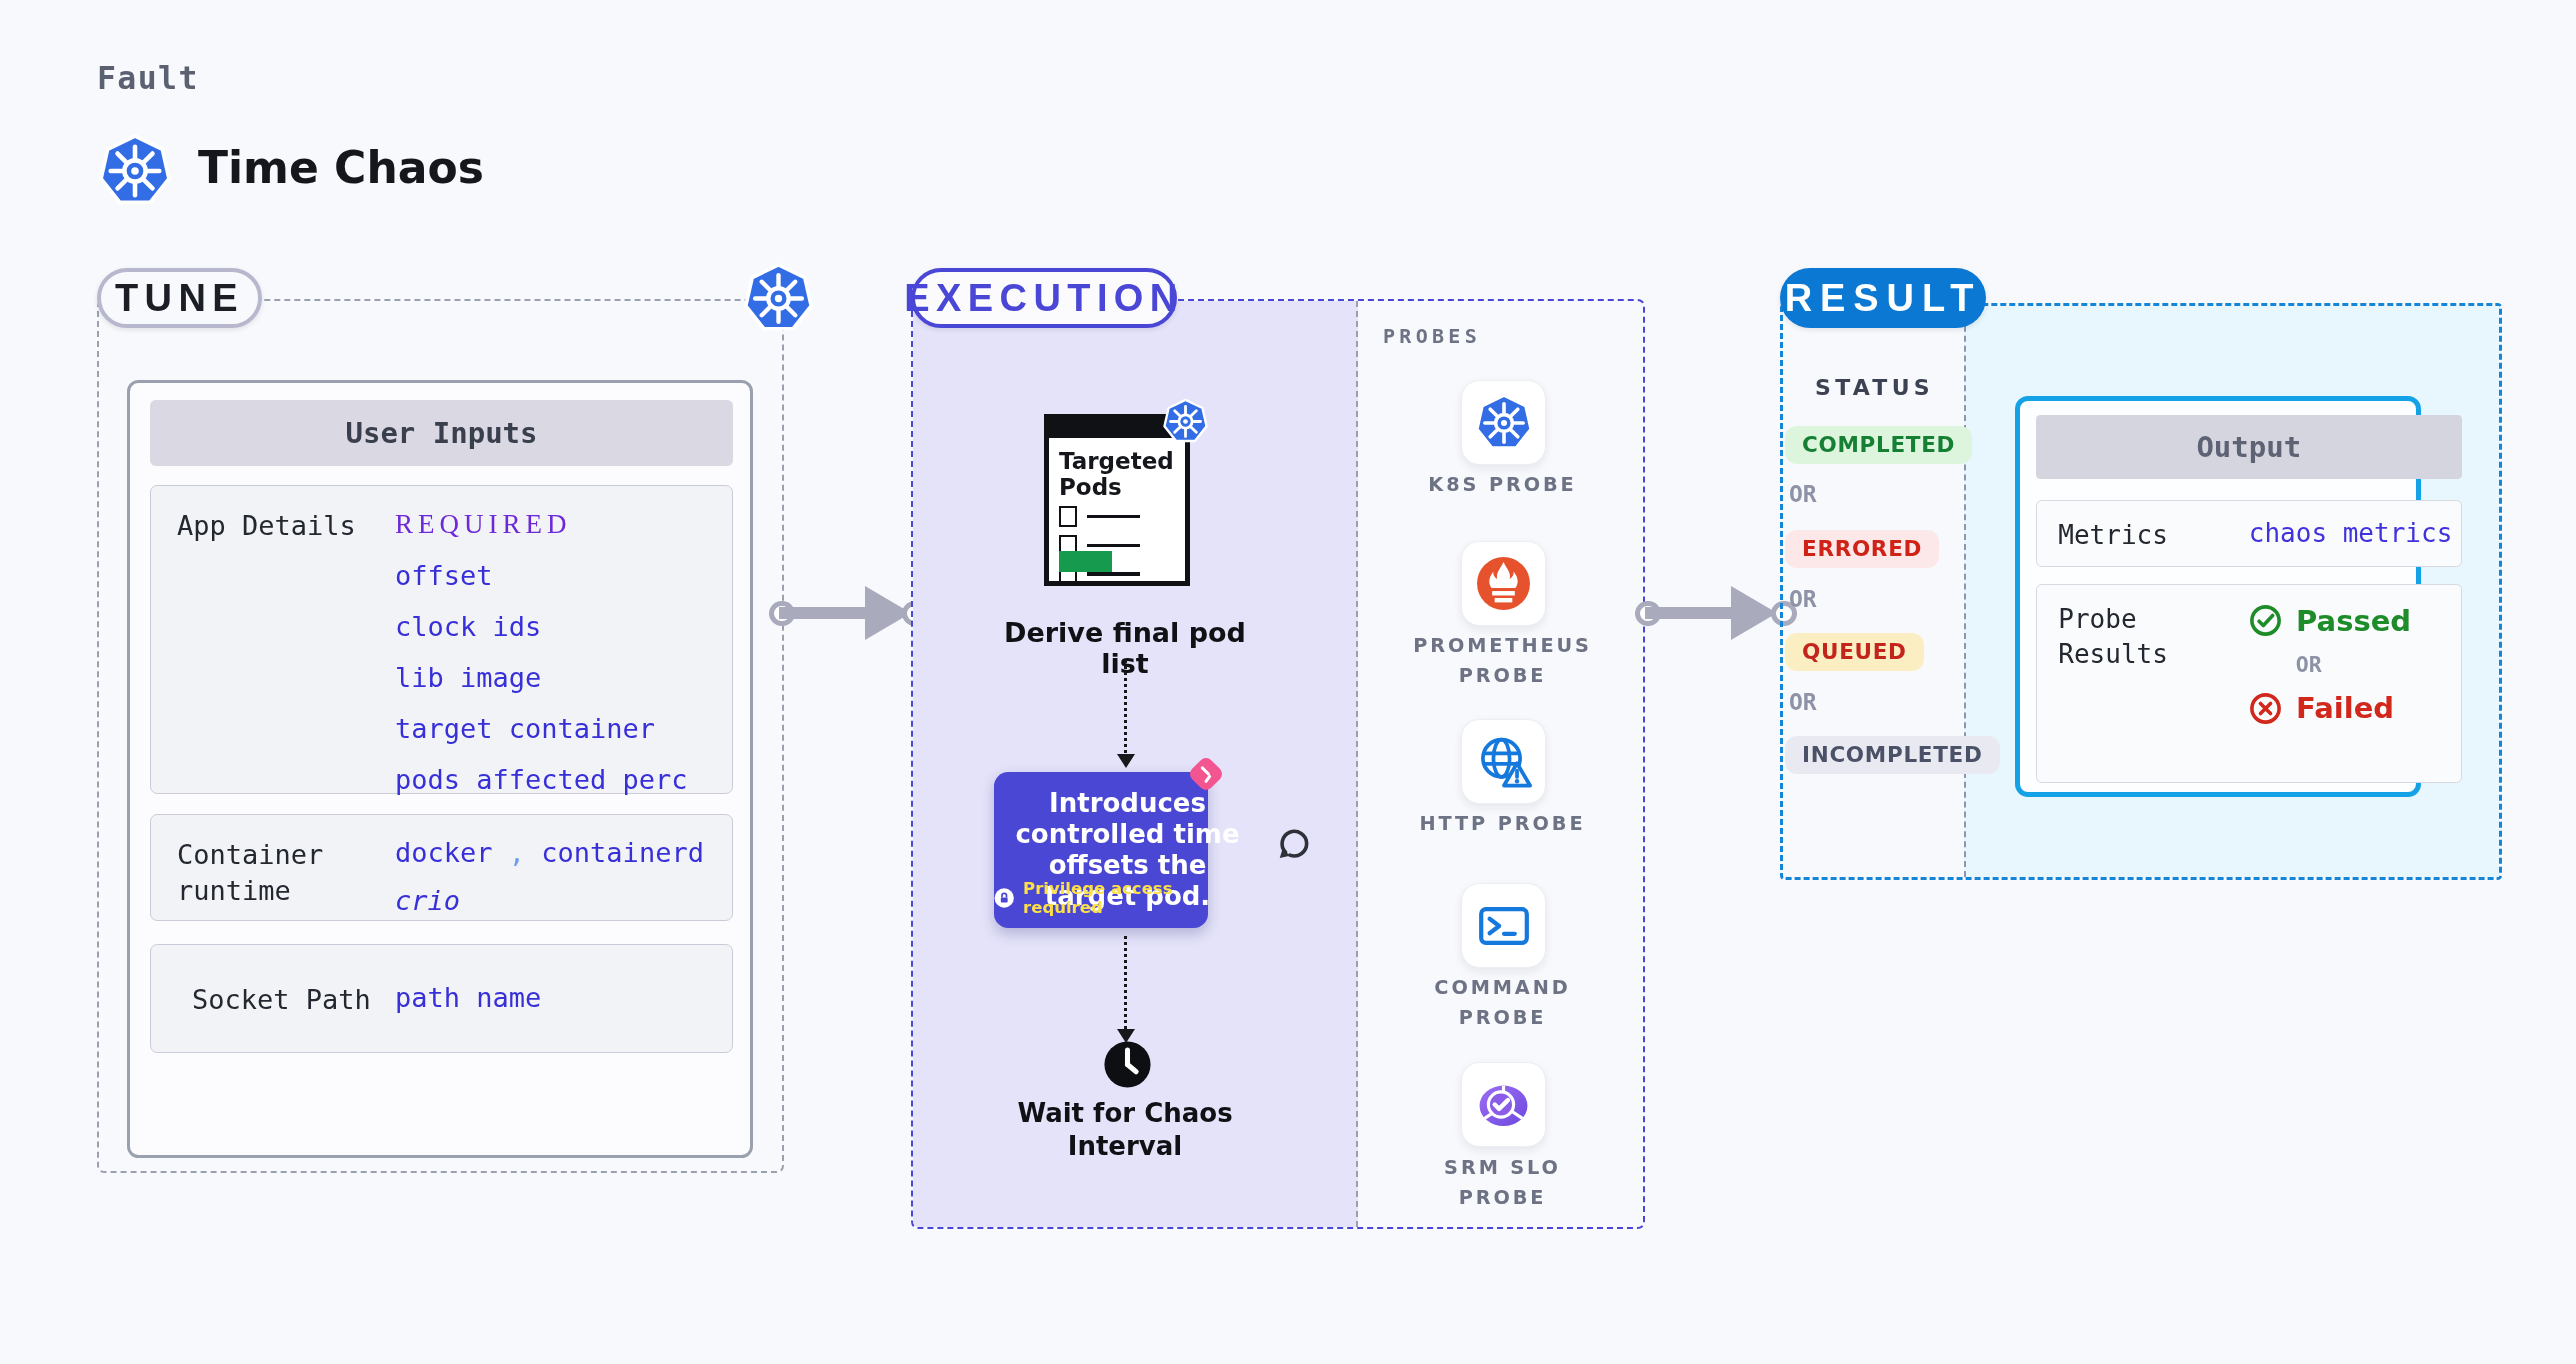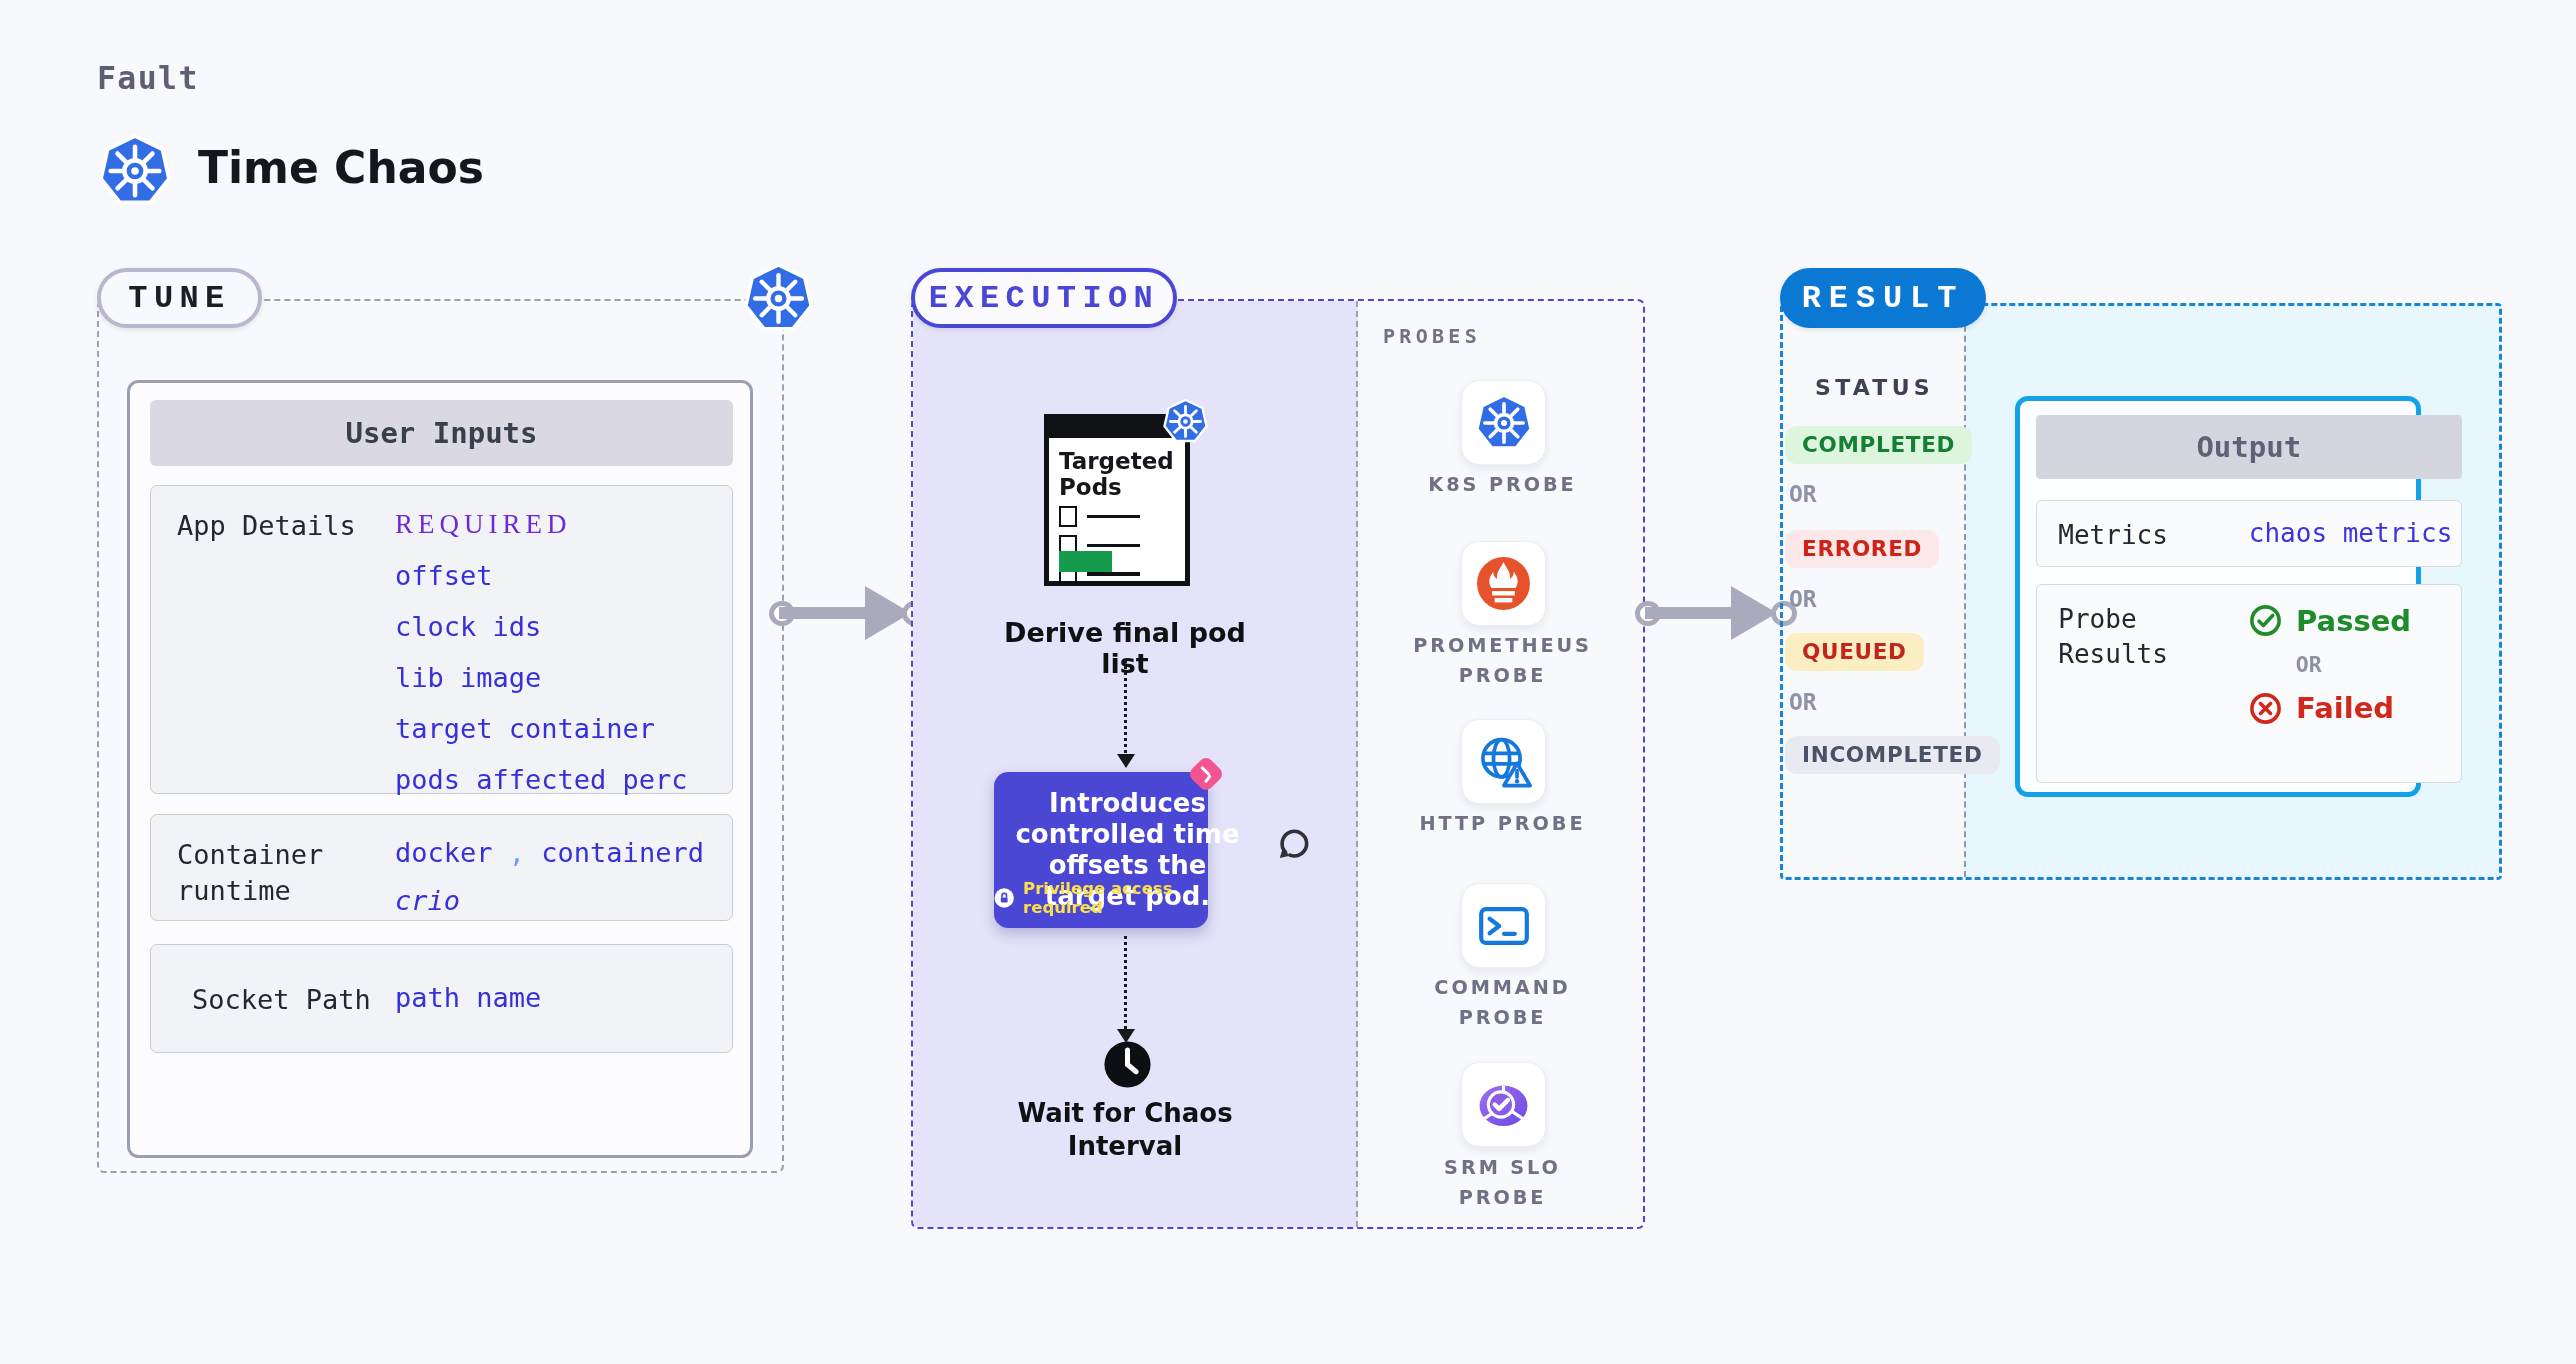--- a/index.html
+++ b/index.html
@@ -8,21 +8,21 @@
   .abs{position:absolute;}
   .mono{font-family:"DejaVu Sans Mono",monospace;}
 
   
   .kicker{left:97px;top:60px;font-size:31.5px;font-weight:600;color:#5b6170;letter-spacing:1.4px;}
   .k8s-logo{left:97px;top:133px;width:76px;height:76px;}
   .page-title{left:198px;top:142px;font-size:44px;font-weight:bold;color:#15171c;}
 
   
   .pill{height:60px;border-radius:33px;display:flex;align-items:center;justify-content:center;
-        font-family:Liberation Mono, monospace;font-weight:bold;font-size:32px;letter-spacing:6.4px;
+        font-family:Liberation Sans, sans-serif;font-weight:bold;font-size:38px;letter-spacing:6.4px;
         box-shadow:0 2.1px 5.7px rgba(30,30,60,.10);box-sizing:border-box;}
   .pill-tune{left:97px;top:268px;width:165px;background:#f8f9fc;border:4.3px solid #b7b7cd;color:#1b1e24;}
   .pill-exec{left:911px;top:268px;width:266px;background:#fbfbfe;border:4.3px solid #4b47d6;color:#4b47d6;}
   .pill-result{left:1780px;top:268px;width:206px;background:#0b79d3;color:#ffffff;letter-spacing:7.9px;}
 
   
   .tune-box{left:97px;top:299px;width:683px;height:870px;border:2.9px dashed #9aa0ad;border-radius:7.2px;}
   .k8s-corner{left:742px;top:262px;width:73px;height:73px;}
   .ui-card{left:127px;top:380px;width:626px;height:778px;background:#fcfcfe;border:3.6px solid #9aa0ad;border-radius:11.5px;box-sizing:border-box;}
   .ui-head{left:20px;top:16.5px;width:583px;height:66px;background:#d9d8e3;border-radius:5.7px;

